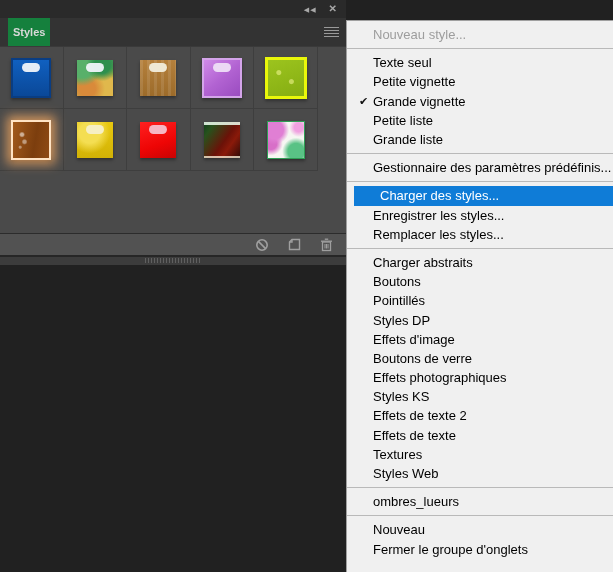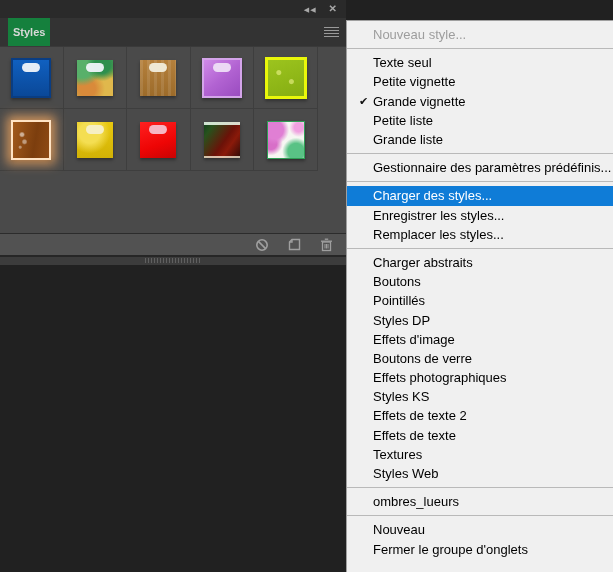--- a/index.html
+++ b/index.html
@@ -68,21 +68,21 @@
   .gripbar{height:8px; background:#3c3c3c; border-top:2px solid #262626; position:relative;}
   .grip{position:absolute; left:50%; top:1px; transform:translateX(-50%); width:56px; height:5px;
     background:repeating-linear-gradient(to right,#606060 0 1px, transparent 1px 3px);}
   
   .ctx-menu{position:absolute; left:346px; top:20px; right:0; bottom:0;
     background:#f0f0f0; border-left:1px solid #a0a0a0; border-top:1px solid #a0a0a0;
     padding-top:4px; box-sizing:border-box; overflow:hidden;}
   .mi{height:19.2px; display:flex; align-items:center; padding-left:12px; font-size:13px; color:#000; cursor:default; white-space:nowrap;}
   .mi-check{width:14px; flex:0 0 14px; font-size:11px; color:#111; line-height:1;}
   .mi.disabled{color:#9d9d9d;}
-  .mi.highlighted{background:#0f7cd7; color:#fff;}
+  .mi.highlighted{background:#0f7cd7; color:#fff;margin-left:7px;}
   .mi.highlighted .mi-check{color:#fff;}
   .separator{height:1px; background:#b9b9b9; margin:4px 0;}
 </style>
 </head>
 <body>
 
 <div class="app">
 
   <div class="panel">
     <div class="topbar">

